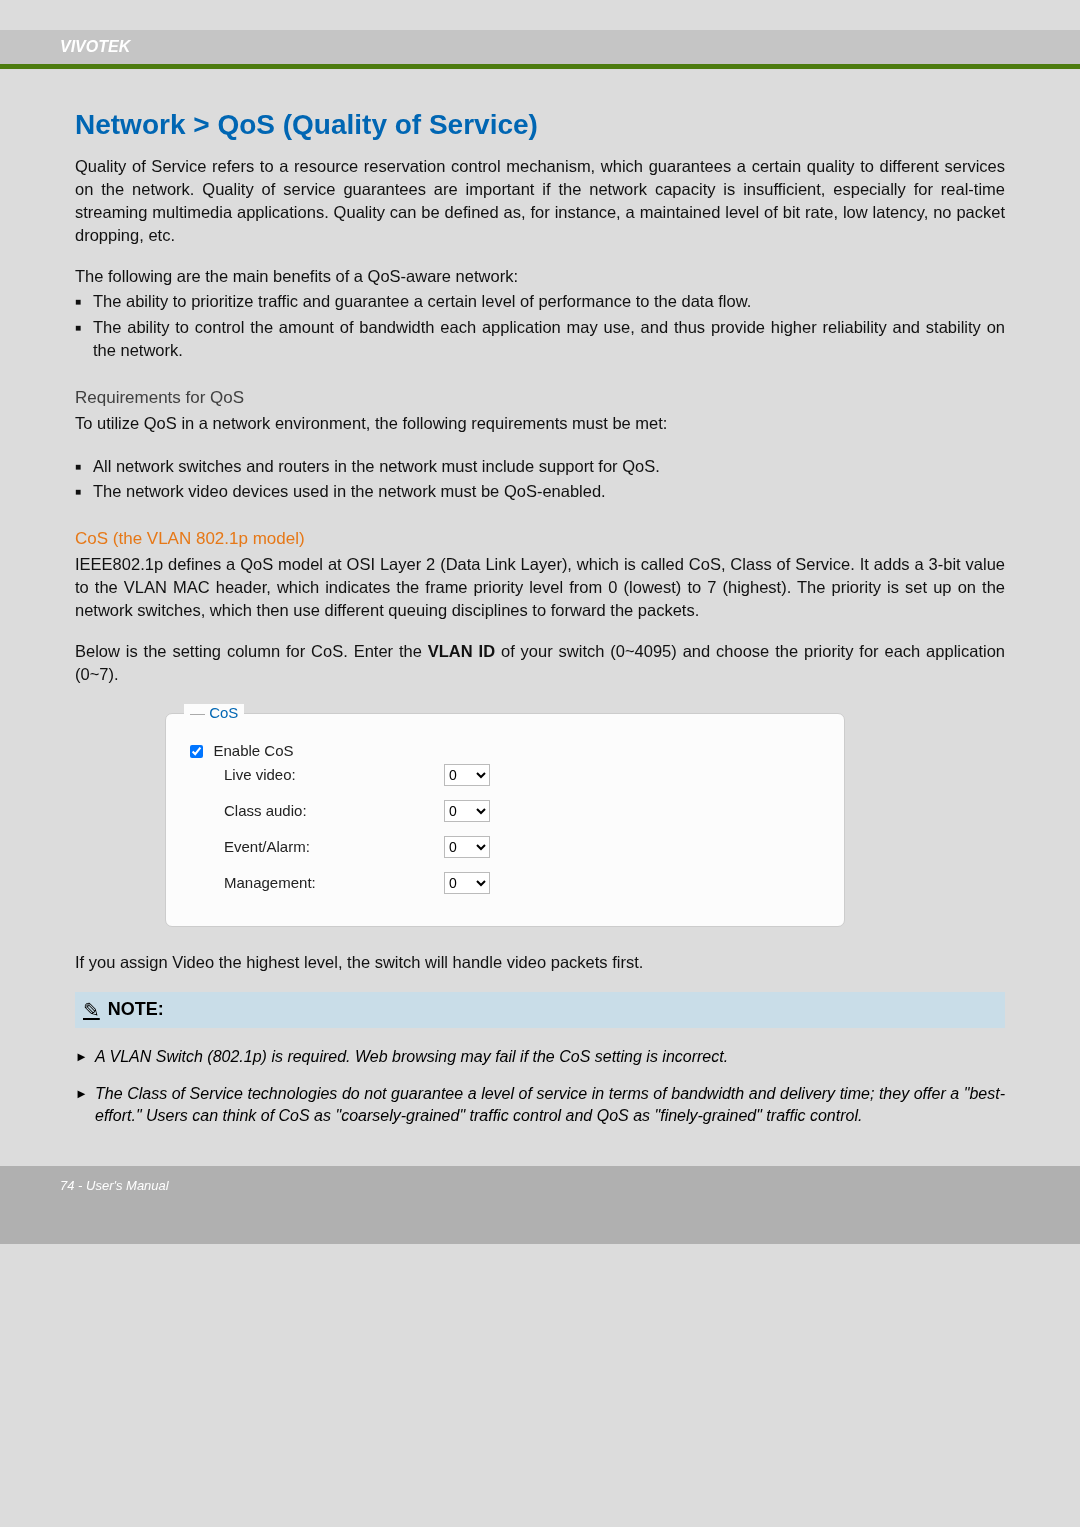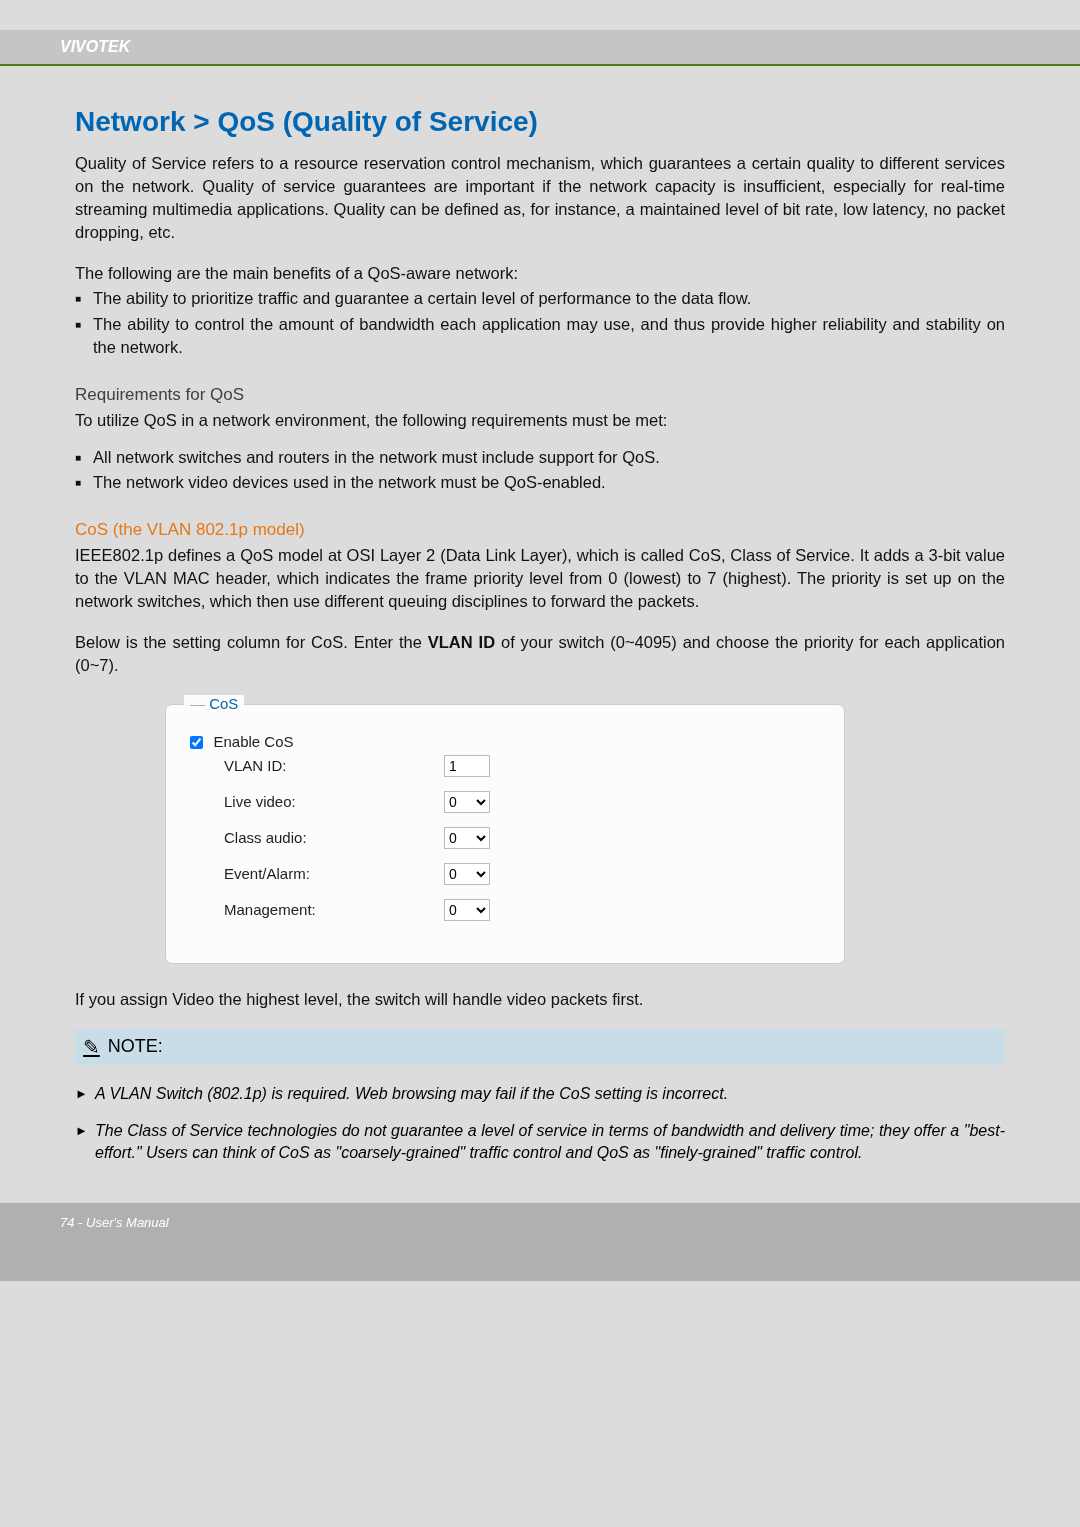--- a/index.html
+++ b/index.html
@@ -9,21 +9,21 @@
   width: 1080px;
   margin: 0 auto;
 }
 .page {
   background: #dcdcdc;
   padding: 30px 0 0 0;
 }
 .header-band {
   background: #c5c5c5;
   padding: 8px 60px;
-  border-bottom: 2px solid #4d7c0f;
+  border-bottom: 5px solid #4d7c0f;
   margin-bottom: 40px;
 }
 .header-band .brand {
   color: #fff;
   font-style: italic;
   font-weight: bold;
   font-size: 16px;
 }
 .content {
   padding: 0 75px;
@@ -74,21 +74,21 @@
   font-size: 17px;
   margin-bottom: 4px;
 }
 .settings-panel {
   margin: 8px 0 24px 90px;
   width: 680px;
   background: #fcfcfc;
   border: 1px solid #ccc;
   border-radius: 7px;
   position: relative;
-  padding: 28px 24px 28px 24px;
+  padding: 28px 24px 18px 24px;
 }
 .panel-legend {
   position: absolute;
   top: -10px;
   left: 18px;
   background: #fcfcfc;
   padding: 0 6px;
   color: #0066b3;
   font-size: 15px;
 }
@@ -132,21 +132,21 @@
   margin: 18px 0 18px 0;
   display: flex;
   align-items: center;
   gap: 8px;
 }
 .note-band .pencil {
   font-size: 20px;
   text-decoration: underline;
 }
 .note-band .note-label {
-  font-weight: normal;
+  font-weight: bold;
   font-size: 18px;
 }
 .note-list .note-item {
   font-size: 16px;
   font-style: italic;
   line-height: 1.35;
   text-align: justify;
   margin-bottom: 16px;
   padding-left: 20px;
   position: relative;
@@ -184,21 +184,21 @@
 
     <p class="body">Quality of Service refers to a resource reservation control mechanism, which guarantees a certain quality to different services on the network. Quality of service guarantees are important if the network capacity is insufficient, especially for real-time streaming multimedia applications. Quality can be defined as, for instance, a maintained level of bit rate, low latency, no packet dropping, etc.</p>
 
     <p class="body" style="margin-bottom:2px;">The following are the main benefits of a QoS-aware network:</p>
     <div class="bullet-list">
       <div class="bullet-item">The ability to prioritize traffic and guarantee a certain level of performance to the data flow.</div>
       <div class="bullet-item">The ability to control the amount of bandwidth each application may use, and thus provide higher reliability and stability on the network.</div>
     </div>
 
     <div class="sub-h-blue">Requirements for QoS</div>
-    <p class="body" style="margin-bottom:14px;">To utilize QoS in a network environment, the following requirements must be met:</p>
+    <p class="body" style="margin-bottom:20px;">To utilize QoS in a network environment, the following requirements must be met:</p>
     <div class="bullet-list">
       <div class="bullet-item">All network switches and routers in the network must include support for QoS.</div>
       <div class="bullet-item">The network video devices used in the network must be QoS-enabled.</div>
     </div>
 
 
     <div class="sub-h-orange">CoS (the VLAN 802.1p model)</div>
     <p class="body">IEEE802.1p defines a QoS model at OSI Layer 2 (Data Link Layer), which is called CoS, Class of Service. It adds a 3-bit value to the VLAN MAC header, which indicates the frame priority level from 0 (lowest) to 7 (highest). The priority is set up on the network switches, which then use different queuing disciplines to forward the packets.</p>
 
     <p class="body last">
@@ -206,24 +206,20 @@
     </p>
 
     <div class="settings-panel">
       <span class="panel-legend">CoS</span>
 
       <div class="checkbox-row">
         <input type="checkbox" checked="" style="">
         <label>Enable CoS</label>
       </div>
 
-      <div class="form-row">
-        <span class="flabel">VLAN ID:</span>
-        <input type="text" value="1" style="">
-      </div>
 
       <div class="form-row">
         <span class="flabel">Live video:</span>
         <select>
           <option>0</option>
         </select>
       </div>
 
       <div class="form-row">
         <span class="flabel">Class audio:</span>

